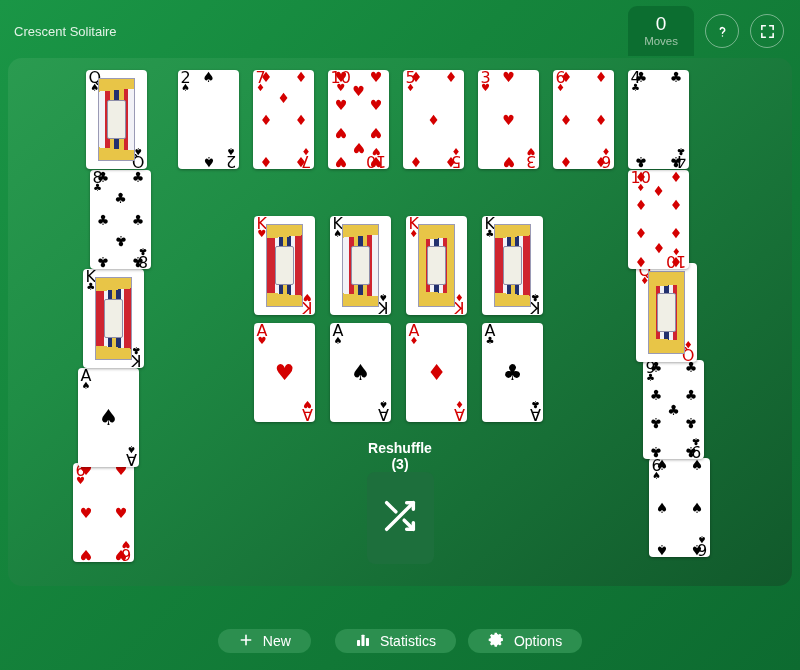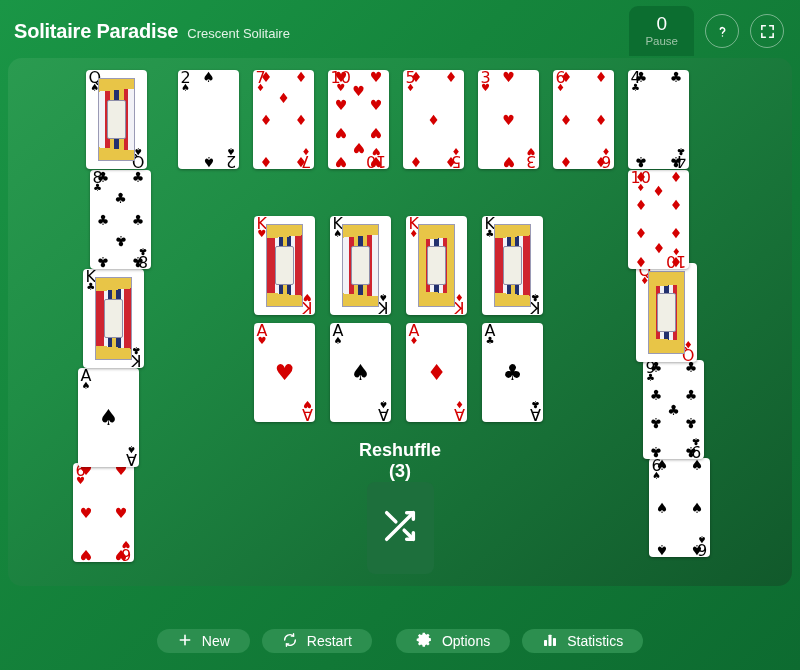--- a/index.html
+++ b/index.html
@@ -154,21 +154,21 @@
   .black { color: #000000; }
 
   
   .reshuffle-wrap {
     position: absolute;
     left: 351px; top: 382px;
     width: 82px;
     text-align: center;
   }
   .reshuffle-label {
-    font-size: 18px; color: #ffffff; font-weight: bold;
+    font-size: 14px; color: #ffffff; font-weight: bold;
     margin-bottom: 0;
     font-family: "Liberation Sans", sans-serif;
   }
   .reshuffle-btn {
     width: 67px; height: 92px; margin: 0 auto;
     background: #1d6f3c;
     border-radius: 8px;
     display: flex; align-items: center; justify-content: center;
     cursor: pointer;
   }
@@ -229,29 +229,28 @@
   .tb-stack .glyph { display: flex; align-items: center; justify-content: center; height: 17px; }
   .tb-stack .lbl { line-height: 1; }
 </style>
 </head>
 <body>
 
 <div id="app">
 
   <div class="header">
     <div class="brand-wrap">
-      <span class="brand">Solitaire Paradise</span>
       <span class="game-variant">Crescent Solitaire</span>
     </div>
 
     <div class="header-right">
       <div class="stats-panel">
         <div class="stat">
           <span class="stat-value">0</span>
-          <span class="stat-label">Pause</span>
+          <span class="stat-label">Moves</span>
         </div>
       </div>
 
       <div class="icon-btn">
         <span>
           <svg width="19" height="19" viewBox="0 0 24 24" fill="none" stroke="currentColor" stroke-width="2" stroke-linecap="round">
             <path d="M9.2 9a2.9 2.9 0 0 1 5.6 1c0 2-2.8 2.6-2.8 4.3"></path>
             <circle cx="12" cy="17.6" r="0.9" fill="currentColor" stroke="none"></circle>
           </svg>
         </span>
@@ -643,49 +642,39 @@
 
     <div class="tb-btn">
       <span>
         <svg width="16" height="16" viewBox="0 0 24 24" fill="none" stroke="#fff" stroke-width="2.4" stroke-linecap="round">
           <path d="M12 5v14M5 12h14"></path>
         </svg>
       </span>
       <span>New</span>
     </div>
 
-    <div class="tb-btn">
-      <span>
-        <svg width="16" height="16" viewBox="0 0 24 24" fill="none" stroke="#fff" stroke-width="2.1" stroke-linecap="round">
-          <path d="M20 12a8 8 0 0 1-13.3 6"></path>
-          <path d="M4 12a8 8 0 0 1 13.3-6"></path>
-          <path d="M17.3 2.6V6h-3.4M6.7 21.4V18h3.4"></path>
-        </svg>
-      </span>
-      <span>Restart</span>
-    </div>
 
     <div class="tb-center">
-    </div>
-
-    <div class="tb-btn">
-      <span>
-        <svg width="17" height="17" viewBox="0 0 24 24" fill="#ffffff">
-          <path d="M12 8.3a3.7 3.7 0 1 0 0 7.4 3.7 3.7 0 0 0 0-7.4zm0 5.6a1.9 1.9 0 1 1 0-3.8 1.9 1.9 0 0 1 0 3.8z"></path>
-          <path d="M21 13.6v-3.2l-2.4-.4a6.9 6.9 0 0 0-.8-1.9l1.4-2-2.3-2.3-2 1.4a6.9 6.9 0 0 0-1.9-.8L12.6 2.4h-3.2l-.4 2.4c-.7.2-1.3.4-1.9.8l-2-1.4-2.3 2.3 1.4 2c-.4.6-.6 1.2-.8 1.9l-2.4.4v3.2l2.4.4c.2.7.4 1.3.8 1.9l-1.4 2 2.3 2.3 2-1.4c.6.4 1.2.6 1.9.8l.4 2.4h3.2l.4-2.4c.7-.2 1.3-.4 1.9-.8l2 1.4 2.3-2.3-1.4-2c.4-.6.6-1.2.8-1.9l2.4-.4z"></path>
-        </svg>
-      </span>
-      <span>Options</span>
     </div>
 
     <div class="tb-btn">
       <span>
         <svg width="16" height="16" viewBox="0 0 24 24" fill="#ffffff">
           <rect x="3" y="12" width="4.6" height="9" rx="1"></rect>
           <rect x="9.7" y="4" width="4.6" height="17" rx="1"></rect>
           <rect x="16.4" y="9" width="4.6" height="12" rx="1"></rect>
         </svg>
       </span>
       <span>Statistics</span>
     </div>
 
+    <div class="tb-btn">
+      <span>
+        <svg width="17" height="17" viewBox="0 0 24 24" fill="#ffffff">
+          <path d="M12 8.3a3.7 3.7 0 1 0 0 7.4 3.7 3.7 0 0 0 0-7.4zm0 5.6a1.9 1.9 0 1 1 0-3.8 1.9 1.9 0 0 1 0 3.8z"></path>
+          <path d="M21 13.6v-3.2l-2.4-.4a6.9 6.9 0 0 0-.8-1.9l1.4-2-2.3-2.3-2 1.4a6.9 6.9 0 0 0-1.9-.8L12.6 2.4h-3.2l-.4 2.4c-.7.2-1.3.4-1.9.8l-2-1.4-2.3 2.3 1.4 2c-.4.6-.6 1.2-.8 1.9l-2.4.4v3.2l2.4.4c.2.7.4 1.3.8 1.9l-1.4 2 2.3 2.3 2-1.4c.6.4 1.2.6 1.9.8l.4 2.4h3.2l.4-2.4c.7-.2 1.3-.4 1.9-.8l2 1.4 2.3-2.3-1.4-2c.4-.6.6-1.2.8-1.9l2.4-.4z"></path>
+        </svg>
+      </span>
+      <span>Options</span>
+    </div>
+
   </div>
 </div>
 
 </body></html>

